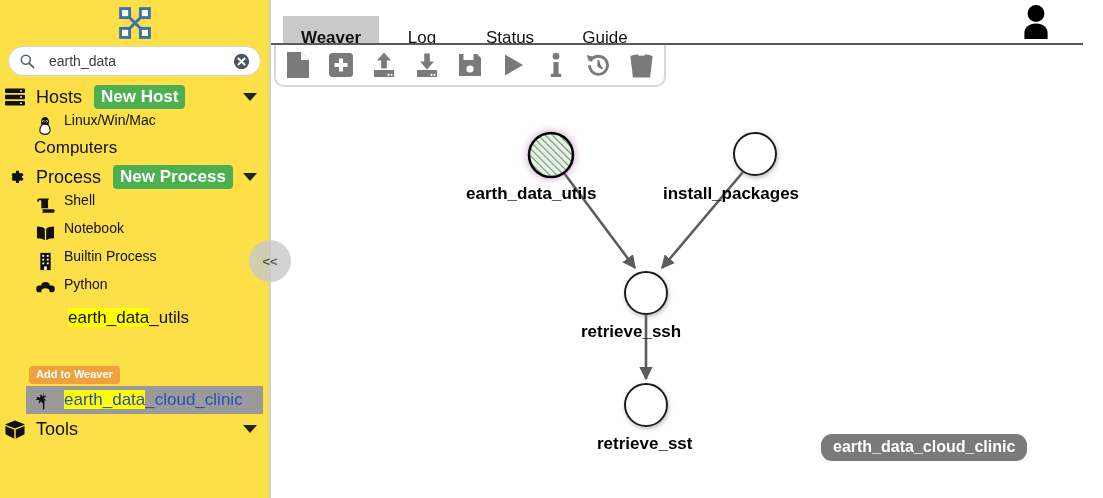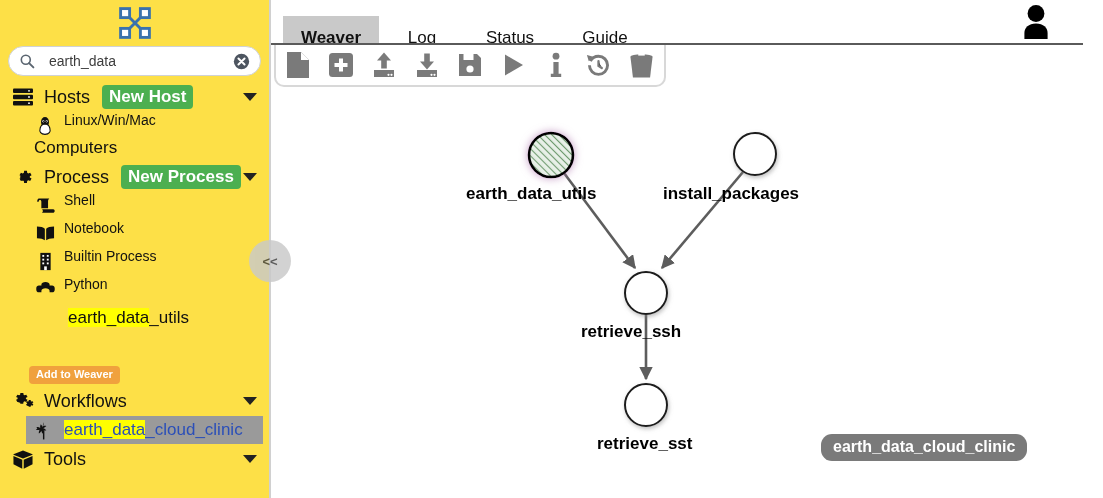--- a/index.html
+++ b/index.html
@@ -37,21 +37,21 @@
     border: 0; outline: 0; flex: 1 1 auto;
     font-family: "Liberation Sans", sans-serif;
     font-size: 14px; color: #3d3d3d;
     margin-left: 12px; background: transparent;
   }
   #search-clear { margin-right: 10px; width: 17px; height: 17px; flex: 0 0 auto; cursor: pointer; }
 
   .tree { margin-top: 6px; }
   .grp-row {
     display: flex; align-items: center;
-    height: 30px; padding-left: 12px; padding-right: 8px;
+    height: 30px; padding-left: 4px; padding-right: 8px;
     position: relative;
   }
   .grp-icon { width: 22px; height: 22px; flex: 0 0 auto; display: flex; align-items: center; justify-content: center; }
   .grp-label { font-size: 18px; color: #111; margin-left: 10px; white-space: nowrap; }
   .pill {
     color: #fff; font-size: 17px; font-weight: bold;
     border-radius: 4px; padding: 3px 7px 4px 7px;
     margin-left: 12px; white-space: nowrap; line-height: 1;
   }
   .pill.green { background: #4caf50; }
@@ -276,30 +276,20 @@
       <div class="leaf-row">
         <span class="leaf-label">
           <span class="hl">earth_data</span><span>_utils</span>
         </span>
       </div>
 
       <div class="badge-row">
         <span class="badge-orange">Add to Weaver</span>
       </div>
 
-      <div class="grp-row">
-        <span class="grp-icon">
-          <svg width="22" height="20" viewBox="0 0 24 22">
-            <path fill="#111" d="M9 6.4a3.3 3.3 0 100 6.6 3.3 3.3 0 000-6.6zm8 3.3l-1.8-1 .03-1.2 1.8-1-1.4-2.4-1.9.7-1.1-.7-.26-2H9.1l-.26 2-1.1.7-1.9-.7L4.4 6.5l1.8 1-.03 1.2-1.8 1 1.4 2.4 1.9-.7 1.1.7.26 2h3.26l.26-2 1.1-.7 1.9.7z"></path>
-            <path fill="#111" d="M18.4 12.6a2.1 2.1 0 100 4.2 2.1 2.1 0 000-4.2zm5 2.1l-1.1-.6.02-.8 1.1-.6-.9-1.5-1.2.45-.7-.45-.16-1.25h-2.1l-.16 1.25-.7.45-1.2-.45-.9 1.5 1.1.6-.02.8-1.1.6.9 1.5 1.2-.45.7.45.16 1.25h2.1l.16-1.25.7-.45 1.2.45z"></path>
-          </svg>
-        </span>
-        <span class="grp-label">Workflows</span>
-        <span class="caret"></span>
-      </div>
 
       <div class="sel-row">
         <span class="sel-icon">
           <svg width="18" height="19" viewBox="0 0 18 20">
             <path fill="#111" d="M8.2 1.3c.5 1.6.4 3-.2 4.2 1-.5 2.2-.6 3.5-.2-1 1.2-2.1 1.9-3.3 2.2 1.3.3 2.4 1.1 3.3 2.3-1.4.4-2.6.3-3.6-.2.7 1.2.8 2.6.3 4.2-1.2-1.1-1.9-2.3-2-3.5-.4 1.1-1.3 2.1-2.6 2.9-.2-1.6.1-2.9.9-3.9-1.2.4-2.6.3-4.1-.4 1.3-1 2.6-1.4 3.8-1.2C3.1 8.9 2 8 1.1 6.5c1.6-.2 2.9.1 3.9.9-.3-1.2-.1-2.5.6-3.9 1.1 1 1.7 2 1.9 3.1.3-1.9.6-3.6.7-5.3z"></path>
             <rect x="7.9" y="9.6" width="1.5" height="9.8" fill="#111"></rect>
           </svg>
         </span>
         <span class="sel-label">
           <span class="hl">earth_data</span><span>_cloud_clinic</span>

